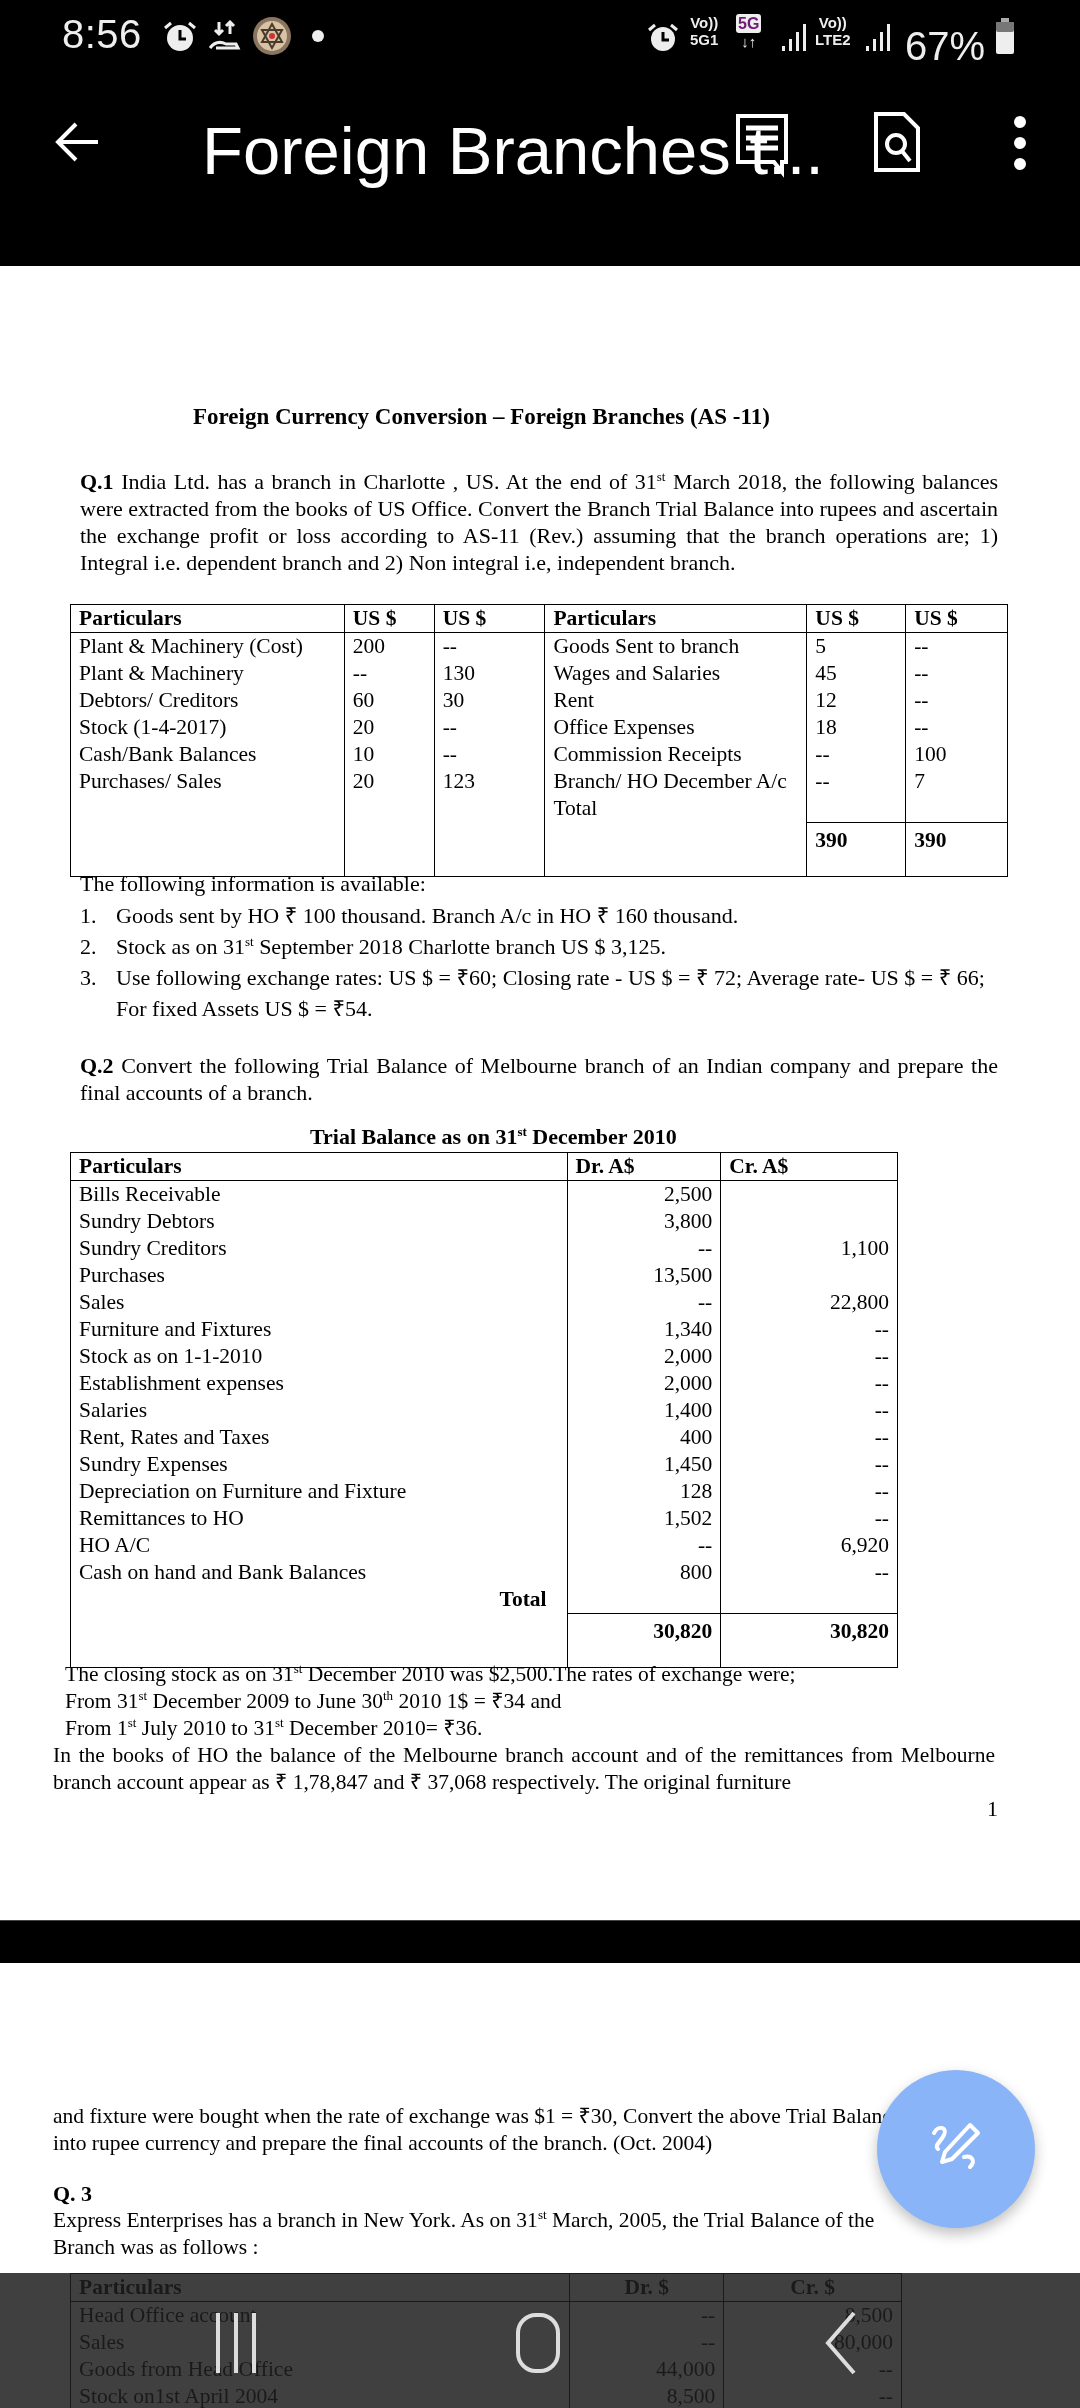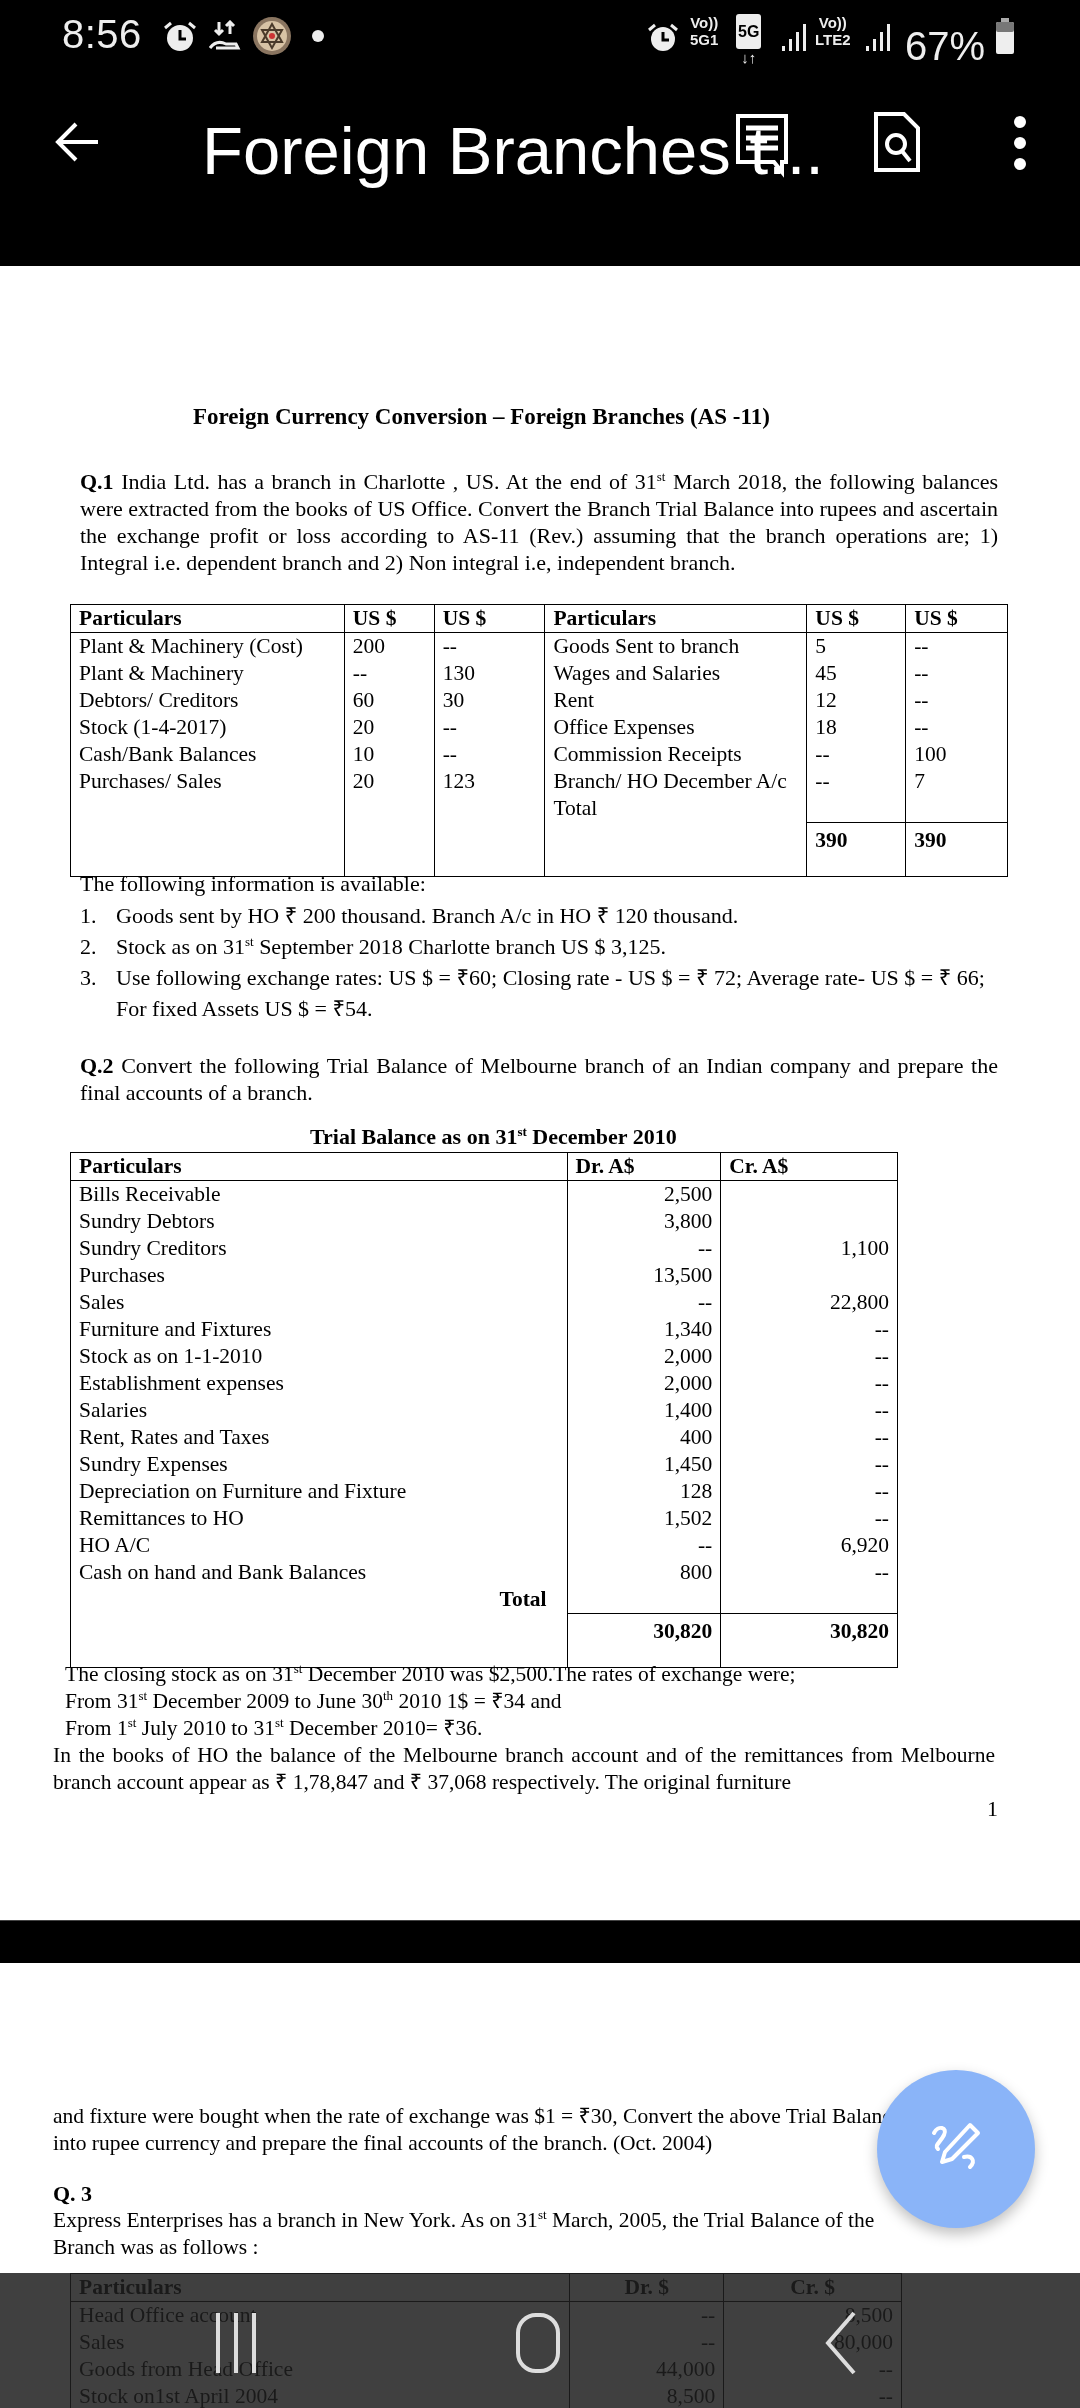--- a/index.html
+++ b/index.html
@@ -82,21 +82,21 @@
   <svg class="sb-icon" style="left:646px;top:22px" width="34" height="32" viewBox="0 0 34 32">
     <circle cx="17" cy="17" r="12" fill="#eee"></circle>
       <path d="M17 10v8h6" stroke="#000" stroke-width="3" fill="none"></path>
     <path d="M3 8l6-5M31 8l-6-5" stroke="#eee" stroke-width="3"></path>
   </svg>
   <div class="sb-badge" style="left:690px">
     <div>Vo))</div>
       <div>5G1</div>
   </div>
   <div class="sb-badge" style="left:736px">
-    <div style="background:#eee;color:#000000;border-radius:3px;padding:9px 2px;font-size:16px">5G</div>
+    <div style="background:#eee;color:#701a75;border-radius:3px;padding:1px 2px;font-size:16px">5G</div>
     <div>↓↑</div>
   </div>
   <svg class="sb-icon" style="left:780px;top:22px" width="28" height="30" viewBox="0 0 28 30">
     <rect x="2" y="24" width="3" height="5" fill="#eee"></rect>
       <rect x="9" y="17" width="3" height="12" fill="#eee"></rect>
       <rect x="16" y="10" width="3" height="19" fill="#eee"></rect>
       <rect x="23" y="2" width="3" height="27" fill="#eee"></rect>
   </svg>
   <div class="sb-badge" style="left:815px">
     <div>Vo))</div>
@@ -222,21 +222,21 @@
           <td></td>
           <td></td>
       <td class="topline bold" style="padding-top:4px">390</td>
       <td class="topline bold" style="padding-top:4px">390</td>
     </tr>
   </tbody>
     </table>
 
   <div class="para" style="left:80px;top:604px">The following information is available:</div>
   <div class="list" style="top:634px;width:920px">
-    <div class="item"><span class="n">1.</span><span>Goods sent by HO ₹ 200 thousand. Branch A/c in HO ₹ 120 thousand.</span></div>
+    <div class="item"><span class="n">1.</span><span>Goods sent by HO ₹ 100 thousand. Branch A/c in HO ₹ 160 thousand.</span></div>
     <div class="item"><span class="n">2.</span><span>Stock as on 31</span><sup>st</sup><span> September 2018 Charlotte branch US $ 3,125.</span></div>
     <div class="item"><span class="n">3.</span><span>Use following exchange rates: US $ = ₹60; Closing rate - US $ = ₹ 72; Average rate- US $ = ₹ 66; For fixed Assets US $ = ₹54.</span></div>
   </div>
 
   <div class="para" style="left:80px;top:786px;width:918px"><b>Q.2</b><span> Convert the following Trial Balance of Melbourne branch of an Indian company and prepare the final accounts of a branch.</span></div>
   <div class="para bold" style="left:310px;top:857px;font-weight:bold"><span>Trial Balance as on 31</span><sup>st</sup><span> December 2010</span></div>
 
   <table class="t2">
     <colgroup>
         <col style="width:497px">

